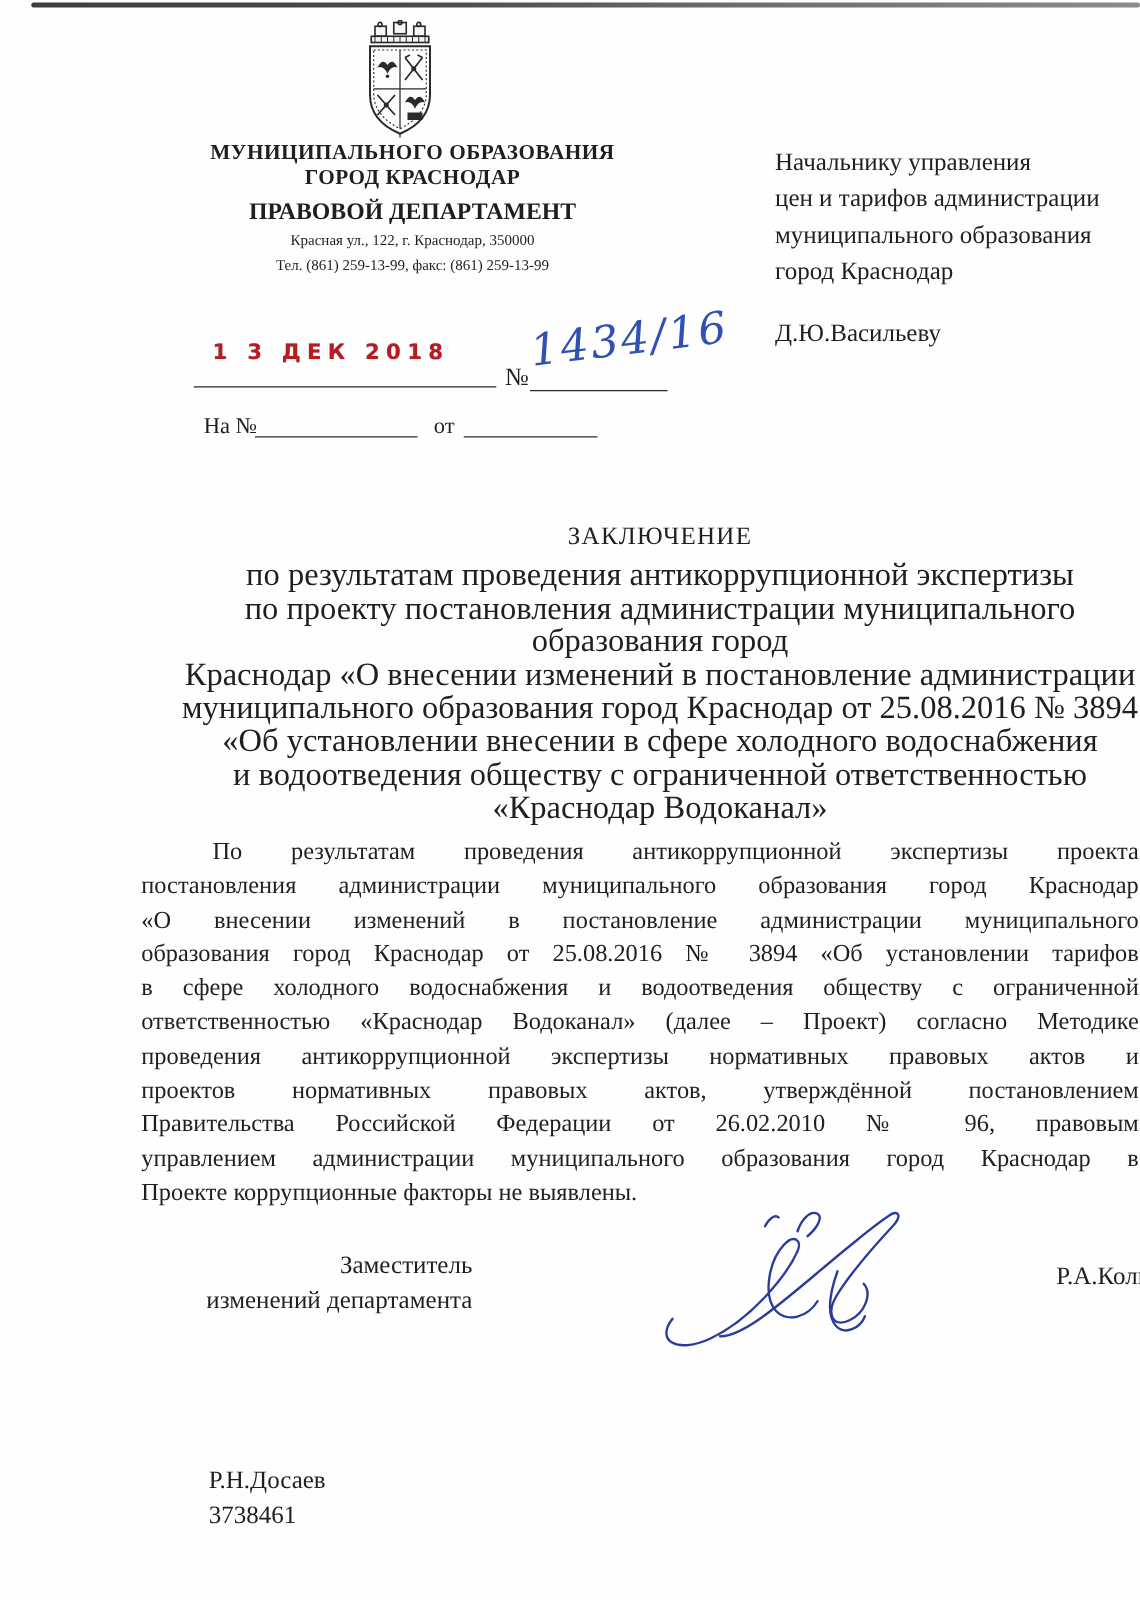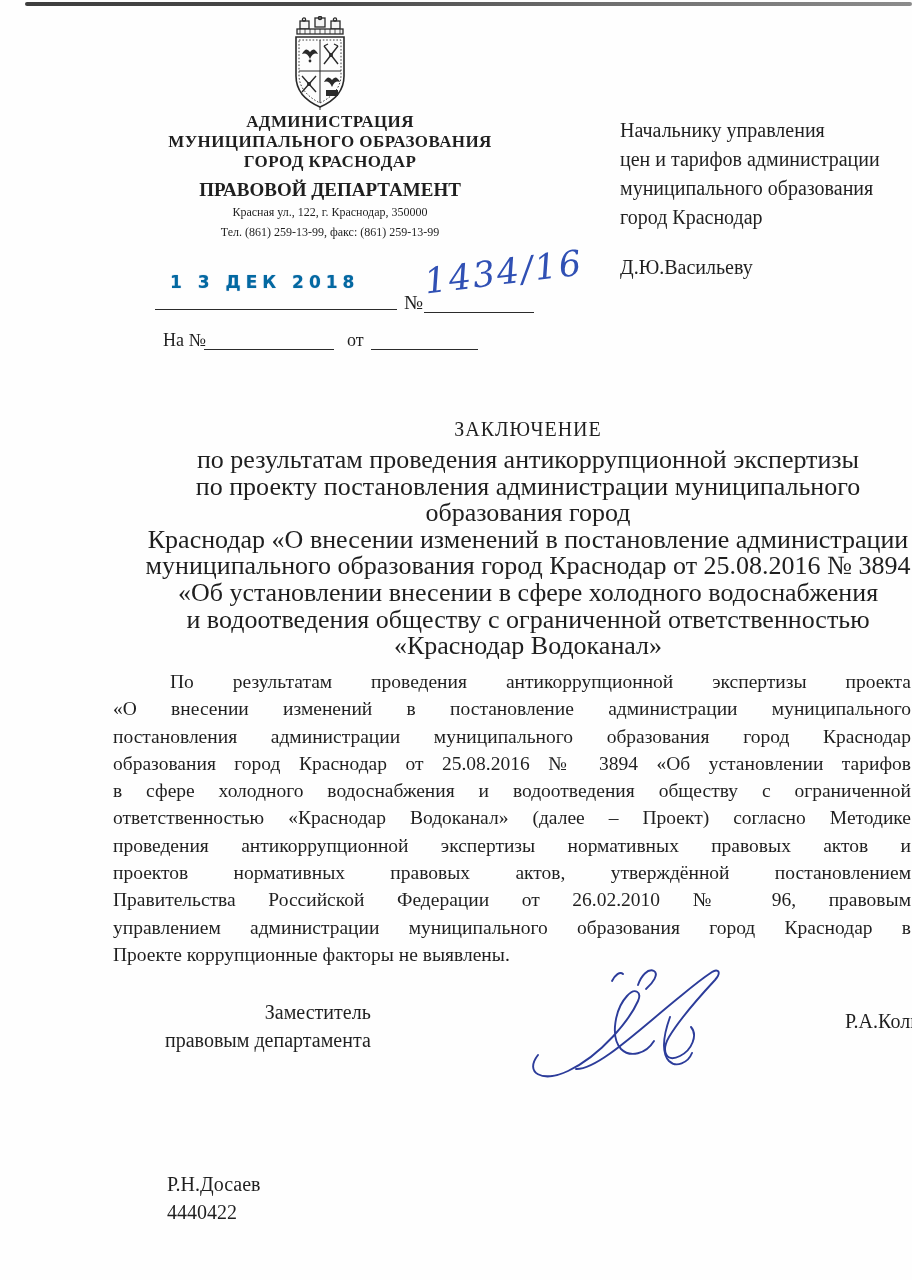--- a/index.html
+++ b/index.html
@@ -16,21 +16,21 @@
   
   .lh{left:70px;top:112px;width:520px;text-align:center;line-height:20px;}
   .lh .org{font-weight:bold;font-size:17px;letter-spacing:.4px;}
   .lh .dept{font-weight:bold;font-size:19px;margin-top:6px;line-height:24px;}
   .lh .small{font-size:12px;line-height:20px;}
   
   .rcp{left:620px;top:116px;width:300px;font-size:20px;line-height:29px;}
   .rcp .name{margin-top:21px;}
   
   .stamp{left:170px;top:272px;font-family:"DejaVu Sans",sans-serif;font-weight:bold;
-    font-size:17px;letter-spacing:5px;color:#0369a1;text-shadow:0 0 1px #8aa6d6;}
+    font-size:17px;letter-spacing:5px;color:#b91c1c;text-shadow:0 0 1px #8aa6d6;}
   .rule{height:0;border-bottom:1.4px solid #2b2b2b;}
   .no-label{left:404px;top:291px;font-size:20px;}
   .handnum{left:424px;top:252px;font-family:"DejaVu Serif",serif;font-style:italic;
     font-size:35px;color:#3050b4;transform:rotate(-7deg);letter-spacing:2px;}
   .reply{font-size:18px;}
   
   .title-wrap{left:129px;top:416px;width:798px;text-align:center;}
   .doc-title{font-size:20px;letter-spacing:1px;line-height:27px;}
   .hline{font-size:26px;line-height:26.6px;}
   .title-lines{margin-top:4px;}
@@ -83,21 +83,20 @@
       <circle cx="21" cy="68" r="2" fill="#2a2a2a" stroke="none"></circle>
 
       <path d="M36,66 Q40,58 44,64 Q48,58 52,66 Q47,64 44,71 Q41,64 36,66 Z" fill="#2a2a2a" stroke="none"></path>
       <rect x="38" y="74" width="12" height="6" fill="#2a2a2a" stroke="none"></rect>
 
       <path d="M32,91 v3" stroke-width="1"></path>
     </g>
   </svg>
 
   <div class="abs lh">
-    <div class="org">АДМИНИСТРАЦИЯ</div>
     <div class="org">МУНИЦИПАЛЬНОГО ОБРАЗОВАНИЯ</div>
     <div class="org">ГОРОД КРАСНОДАР</div>
     <div class="dept">ПРАВОВОЙ ДЕПАРТАМЕНТ</div>
     <div class="small">Красная ул., 122, г. Краснодар, 350000</div>
     <div class="small">Тел. (861) 259-13-99, факс: (861) 259-13-99</div>
   </div>
 
   <div class="abs rcp">
     <div>Начальнику управления</div>
     <div>цен и тарифов администрации</div>
@@ -125,47 +124,47 @@
       <div class="hline">Краснодар «О внесении изменений в постановление администрации</div>
       <div class="hline">муниципального образования город Краснодар от 25.08.2016 № 3894</div>
       <div class="hline">«Об установлении внесении в сфере холодного водоснабжения</div>
       <div class="hline">и водоотведения обществу с ограниченной ответственностью</div>
       <div class="hline">«Краснодар Водоканал»</div>
     </div>
   </div>
 
   <div class="abs body-wrap">
     <div class="bline j first">По результатам проведения антикоррупционной экспертизы проекта</div>
+    <div class="bline j">постановления администрации муниципального образования город Краснодар</div>
     <div class="bline j">«О внесении изменений в постановление администрации муниципального</div>
-    <div class="bline j">постановления администрации муниципального образования город Краснодар</div>
     <div class="bline j">образования город Краснодар от 25.08.2016 № 3894 «Об установлении тарифов</div>
     <div class="bline j">в сфере холодного водоснабжения и водоотведения обществу с ограниченной</div>
     <div class="bline j">ответственностью «Краснодар Водоканал» (далее – Проект) согласно Методике</div>
     <div class="bline j">проведения антикоррупционной экспертизы нормативных правовых актов и</div>
     <div class="bline j">проектов нормативных правовых актов, утверждённой постановлением</div>
     <div class="bline j">Правительства Российской Федерации от 26.02.2010 № 96, правовым</div>
     <div class="bline j">управлением администрации муниципального образования город Краснодар в</div>
     <div class="bline">Проекте коррупционные факторы не выявлены.</div>
   </div>
 
   <div class="abs signer">
     <div>Заместитель</div>
-    <div>правовым департамента</div>
+    <div>изменений департамента</div>
   </div>
 
   <svg class="abs sig-svg" width="220" height="145" viewBox="0 0 220 145">
     <g fill="none" stroke="#2c3c9a" stroke-width="1.9" stroke-linecap="round">
       <path d="M18,100 C4,118 22,128 48,116 C82,100 110,64 118,46 C122,37 115,32 107,41 C95,54 90,82 101,94 C110,103 126,99 134,86"></path>
       <path d="M56,114 C78,115 122,72 162,40 C174,30 186,21 192,17 C198,13 202,17 195,25 C182,39 161,62 149,82 C141,96 146,108 160,101 C172,95 178,80 171,72"></path>
       <path d="M118,30 C121,21 128,13 134,16 C139,19 133,28 126,34"></path>
       <path d="M92,26 C95,20 100,16 103,19"></path>
       <path d="M150,62 C145,76 140,96 149,106 C156,113 168,108 172,98"></path>
     </g>
   </svg>
 
   <div class="abs signame">Р.А.Кольб</div>
 
   <div class="abs foot">
     <div>Р.Н.Досаев</div>
-    <div>4440422</div>
+    <div>3738461</div>
   </div>
 
 </div>
 
 </body></html>

